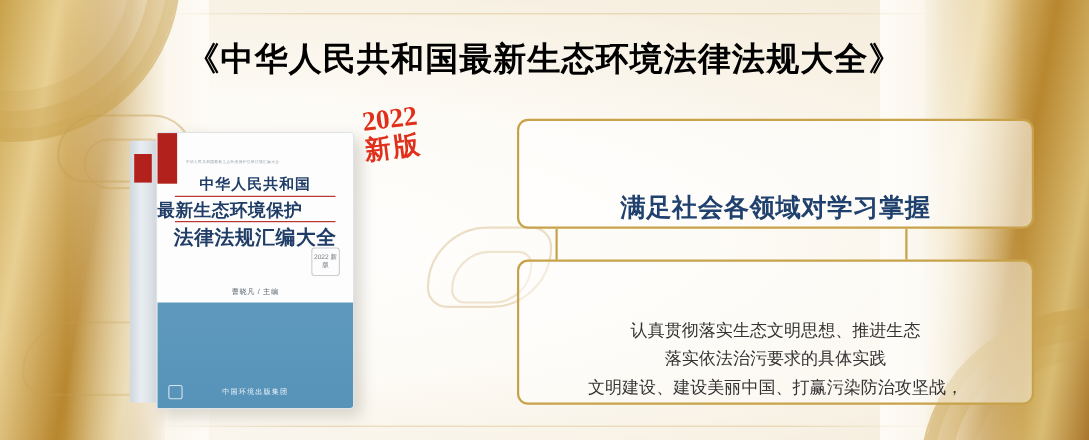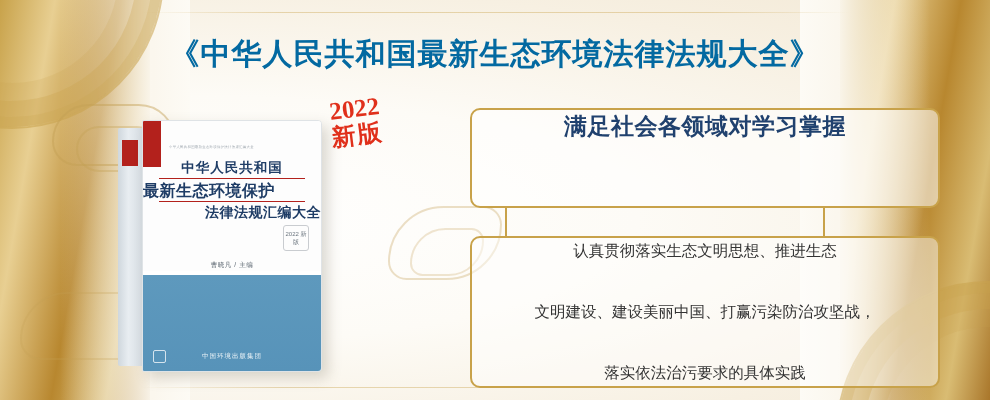--- a/index.html
+++ b/index.html
@@ -81,21 +81,21 @@
     background: linear-gradient(90deg, rgba(201,163,77,0) 0%, rgba(201,163,77,0.4) 20%, rgba(201,163,77,0.4) 80%, rgba(201,163,77,0) 100%);
   }
   
   .title {
     position: absolute;
     left: 0; right: 0;
     top: 34px;
     text-align: center;
     font-size: 30px;
     font-weight: bold;
-    color: #0369a1;
+    color: #000000;
     letter-spacing: 1px;
     white-space: nowrap;
     font-family: "Liberation Serif", "DejaVu Serif", serif;
   }
   
   .book-wrap {
     position: absolute;
     left: 118px;
     top: 120px;
     width: 205px;
@@ -160,22 +160,22 @@
     text-align: left;
     font-size: 16px;
     font-weight: bold;
     color: #1f3d66;
     letter-spacing: .5px;
     font-family: "Liberation Serif","DejaVu Serif",serif;
   }
   .cover-t3 {
     position: absolute;
     left: 0; right: 0; top: 83px;
-    text-align: right;
-    font-size: 14px;
+    text-align: center;
+    font-size: 18px;
     font-weight: bold;
     color: #1f3d66;
     letter-spacing: .5px;
     font-family: "Liberation Serif","DejaVu Serif",serif;
   }
   .cover-rule {
     position: absolute;
     left: 16px; right: 16px; top: 57px;
     height: 1px; background: #b3211c;
   }
@@ -256,45 +256,45 @@
     top: 108px;
     width: 470px;
     height: 100px;
     border: 2px solid #c8a24a;
     border-radius: 10px;
     background: rgba(255,255,255,0.55);
     box-sizing: border-box;
     display: flex;
     flex-direction: column;
     align-items: center;
-    justify-content: space-between;
+    justify-content: flex-end;
   }
   .panel-main .ln {
     font-size: 23px;
     font-weight: bold;
     color: #20416e;
     line-height: 34px;
     letter-spacing: .5px;
     font-family: "Liberation Serif","DejaVu Serif",serif;
     white-space: nowrap;
   }
   .panel-sub {
     position: absolute;
     left: 470px;
     top: 236px;
     width: 470px;
-    height: 152px;
+    height: 132px;
     border: 2px solid #c8a24a;
     border-radius: 10px;
     background: rgba(255,255,255,0.45);
     box-sizing: border-box;
     display: flex;
     flex-direction: column;
     align-items: center;
-    justify-content: space-between;
+    justify-content: flex-end;
   }
   .panel-sub .ln {
     font-size: 15.5px;
     color: #333333;
     line-height: 26px;
     white-space: nowrap;
     font-family: "Liberation Serif","DejaVu Serif",serif;
   }
   .connector {
     position: absolute;
@@ -357,17 +357,17 @@
 
   <div class="panel-main">
     <div class="ln">满足社会各领域对学习掌握</div>
   </div>
 
   <div class="connector conn-l"></div>
   <div class="connector conn-r"></div>
 
   <div class="panel-sub">
     <div class="ln">认真贯彻落实生态文明思想、推进生态</div>
+    <div class="ln">落实依法治污要求的具体实践</div>
     <div class="ln">文明建设、建设美丽中国、打赢污染防治攻坚战，</div>
-    <div class="ln">落实依法治污要求的具体实践</div>
   </div>
 
 </div>
 
 </body></html>

